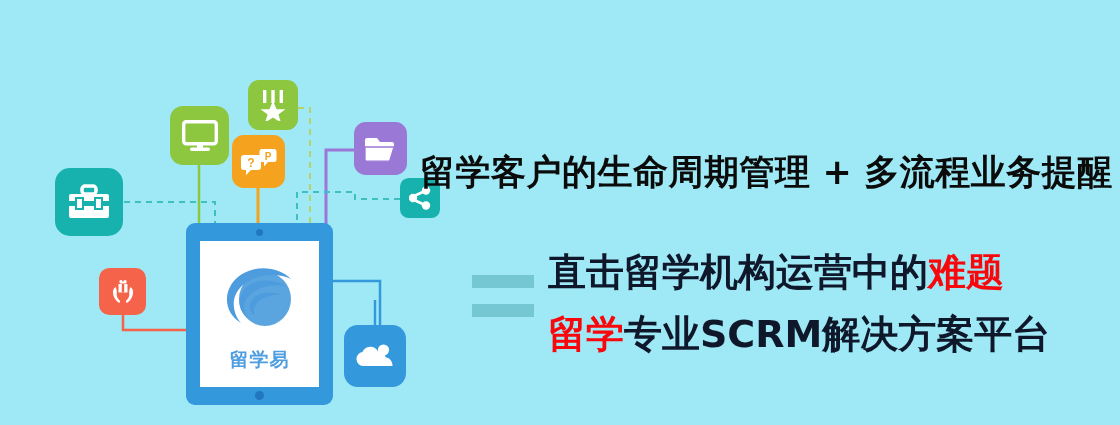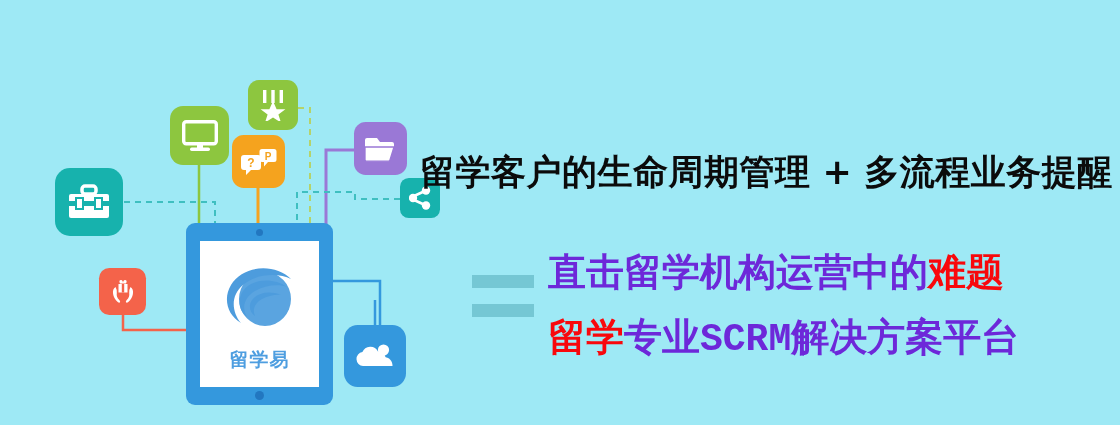--- a/index.html
+++ b/index.html
@@ -133,21 +133,21 @@
     position: absolute;
     left: 548px;
     top: 241px;
     font-size: 38px;
     font-weight: bold;
     line-height: 62px;
     white-space: nowrap;
     font-family: "DejaVu Sans", "Liberation Sans", sans-serif;
   }
   .sub-line { display: block; }
-  .t-teal { color: #6d28d9; font-family: Liberation Mono, monospace; }
+  .t-teal { color: #0f172a; }
   .t-red  { color: #f8080c; margin-top: 36px; }
 </style>
 </head>
 <body>
 
 <div id="banner">
 
   <div id="illustration">
 
     <svg id="connector-svg" viewBox="0 0 470 425">

